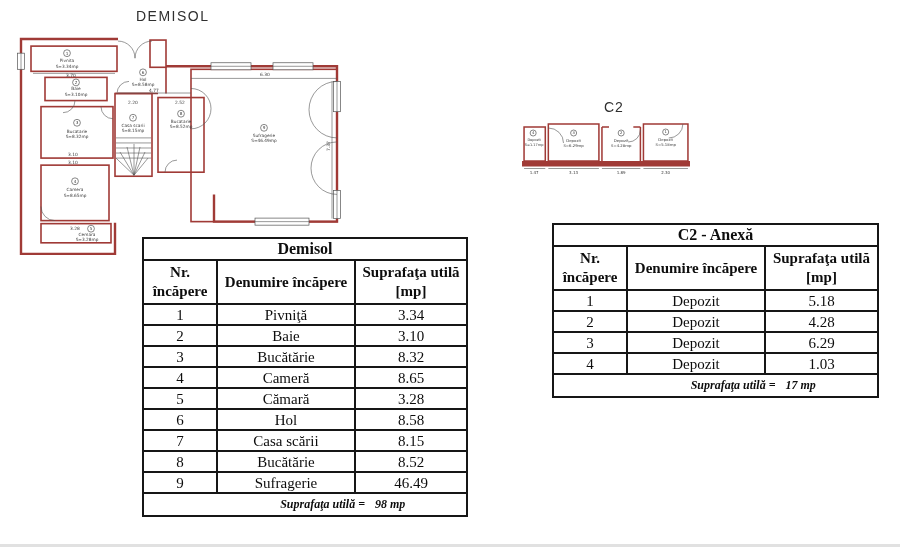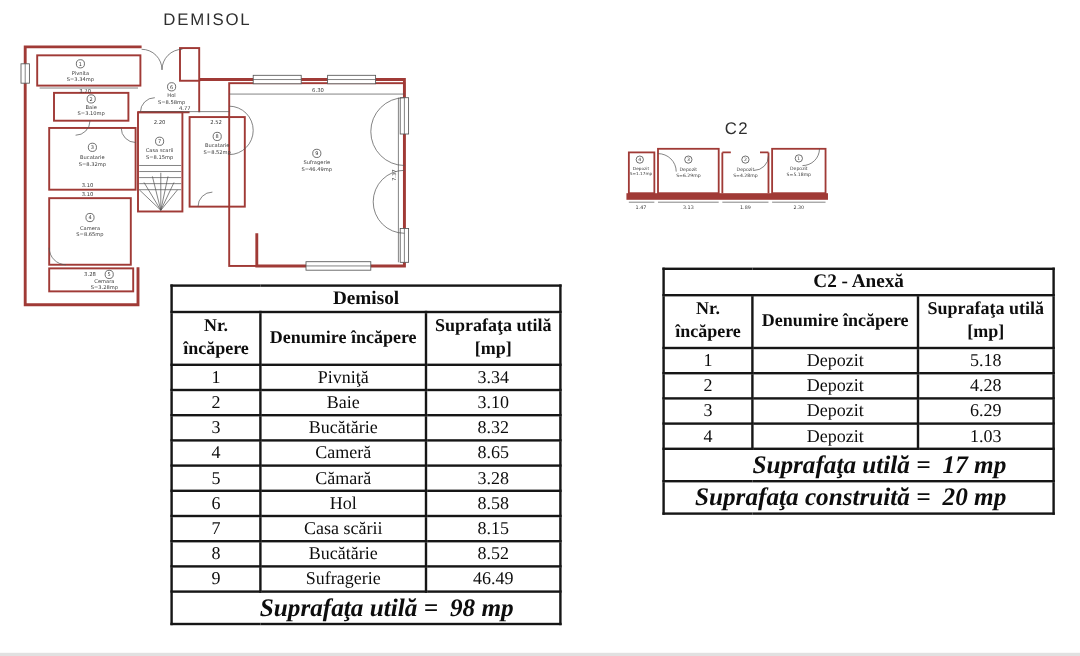--- a/index.html
+++ b/index.html
@@ -21,21 +21,21 @@
   .rtxt{text-anchor:middle;}
   
   .areas-table{position:absolute;border-collapse:collapse;table-layout:fixed;background:#fff;
                font-family:"Liberation Serif",serif;color:#0d0d0d;}
   .t-demisol{left:142px;top:237px;width:326px;}
   .t-c2{left:552px;top:223px;width:327px;}
   .areas-table td{border:2px solid #161616;text-align:center;padding:0 2px;overflow:hidden;}
   .t-title td{height:20px;font-weight:bold;font-size:16px;}
   .t-head td{font-weight:bold;font-size:15px;line-height:19px;height:42px;}
   .t-row td{height:19px;font-size:15px;line-height:18px;}
-  .t-foot td{height:21px;font-size:21px;font-weight:bold;font-style:italic;}
+  .t-foot td{height:21px;font-size:12px;font-weight:bold;font-style:italic;}
   .fl{display:inline-block;width:200px;text-align:right;}
   .fv{display:inline-block;margin-left:10px;text-align:left;min-width:70px;}
   .scan-edge{position:absolute;left:0;top:544px;width:900px;height:3px;background:#c9c9c9;opacity:.55;}
 </style>
 </head>
 <body>
 
 <div class="canvas">
 
   <div class="plan-title demisol-title">DEMISOL</div>
@@ -315,21 +315,17 @@
         </tr>
     <tr class="t-row">
           <td>4</td>
           <td>Depozit</td>
           <td>1.03</td>
         </tr>
     <tr class="t-foot">
           <td colspan="3">
       <span class="fl">Suprafaţa utilă =</span><span class="fv">17 mp</span></td>
         </tr>
-    <tr class="t-foot">
-          <td colspan="3">
-      <span class="fl">Suprafaţa construită =</span><span class="fv">20 mp</span></td>
-        </tr>
   </tbody>
     </table>
 
   <div class="scan-edge"></div>
 </div>
 
 </body></html>

